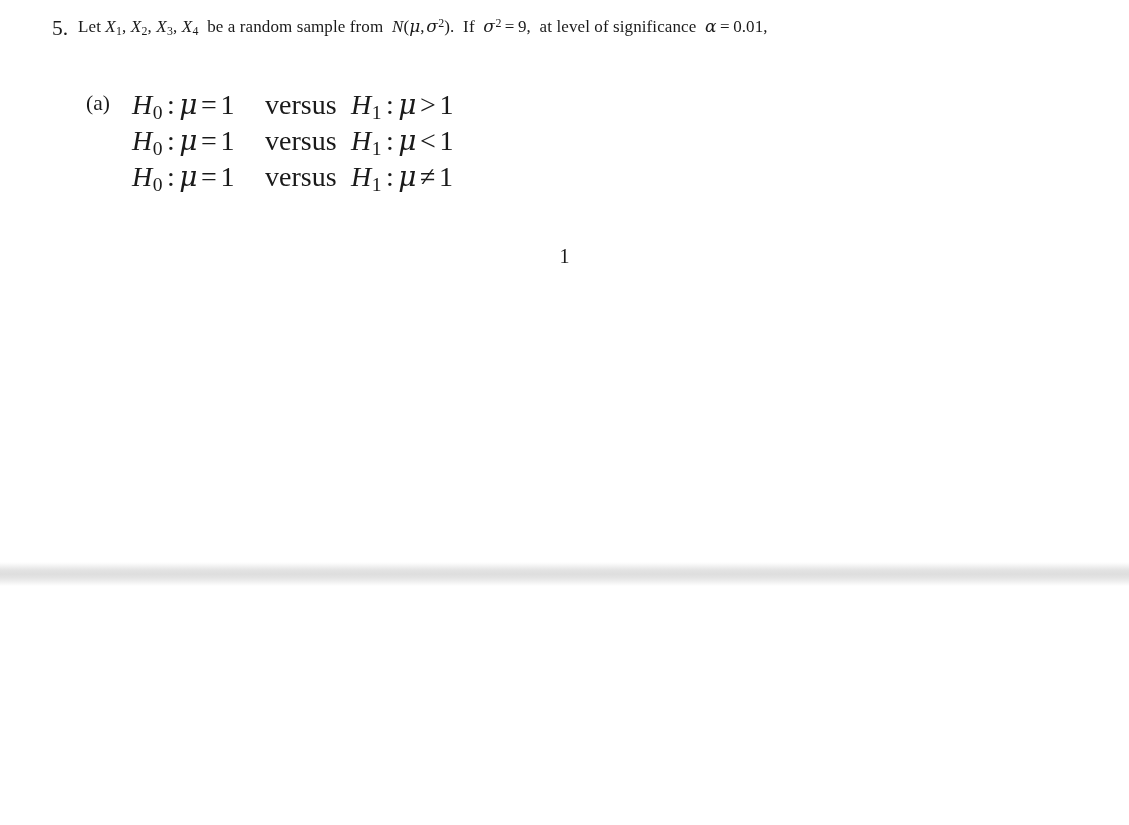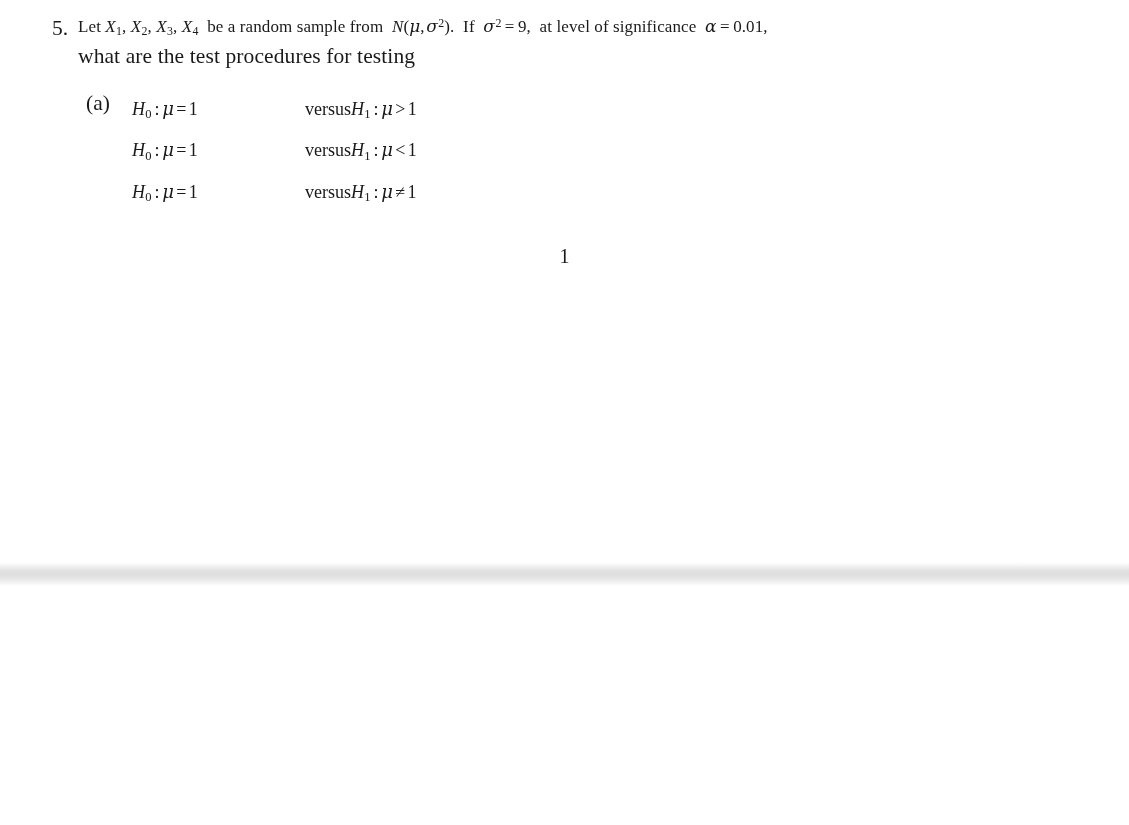--- a/index.html
+++ b/index.html
@@ -72,28 +72,28 @@
     top: 0px;
     font-size: 21.5px;
   }
   .hyp-table {
     margin: 0;
     border-collapse: collapse;
     border-spacing: 0;
   }
   .hyp-table td {
     padding: 0;
-    font-size: 18px;
-    line-height: 36px;
+    font-size: 28px;
+    line-height: 28px;
     height: 28px;
     vertical-align: baseline;
     white-space: nowrap;
   }
   td.col-null    { width: 133px; padding-left: 46px; }
-  td.col-versus  { width: 86px; text-align: right; }
+  td.col-versus  { width: 86px; }
   td.col-alt     { }
 
   
   #page-folio {
     position: absolute;
     left: 0;
     top: 245px;
     width: 1129px;
     text-align: center;
     font-size: 20px;
@@ -147,21 +147,20 @@
     <span class="thin"> </span>
     <span><span class="mi">X</span><span class="sub">1</span>, <span class="mi">X</span><span class="sub">2</span>, <span class="mi">X</span><span class="sub">3</span>, <span class="mi">X</span><span class="sub">4</span></span>
     <span>&nbsp;be a random sample from&nbsp;</span>
     <span><span class="mi">N</span>(<span class="mgreek">μ</span>, <span class="mgreek">σ</span><span class="sup">2</span>).</span>
     <span>&nbsp;If&nbsp;</span>
     <span><span class="mgreek">σ</span><span class="sup">2</span><span class="op">=</span><span class="mn">9</span>,</span>
     <span>&nbsp;at level of significance&nbsp;</span>
     <span><span class="mgreek">α</span><span class="op">=</span><span class="mn">0.01,</span></span>
   </div>
 
-  <div class="blk body-text" id="problem-line-2">what are the test procedures for testing</div>
 
   <div id="part-a-block">
     <span id="part-a-label">(a)</span>
 
     <table class="hyp-table">
       <tbody>
         <tr>
           <td class="col-null">
             <span class="mi">H</span><span class="sub">0</span><span class="colonop">:</span><span class="mgreek">μ</span><span class="op-tight">=</span><span class="mn">1</span>
           </td>

